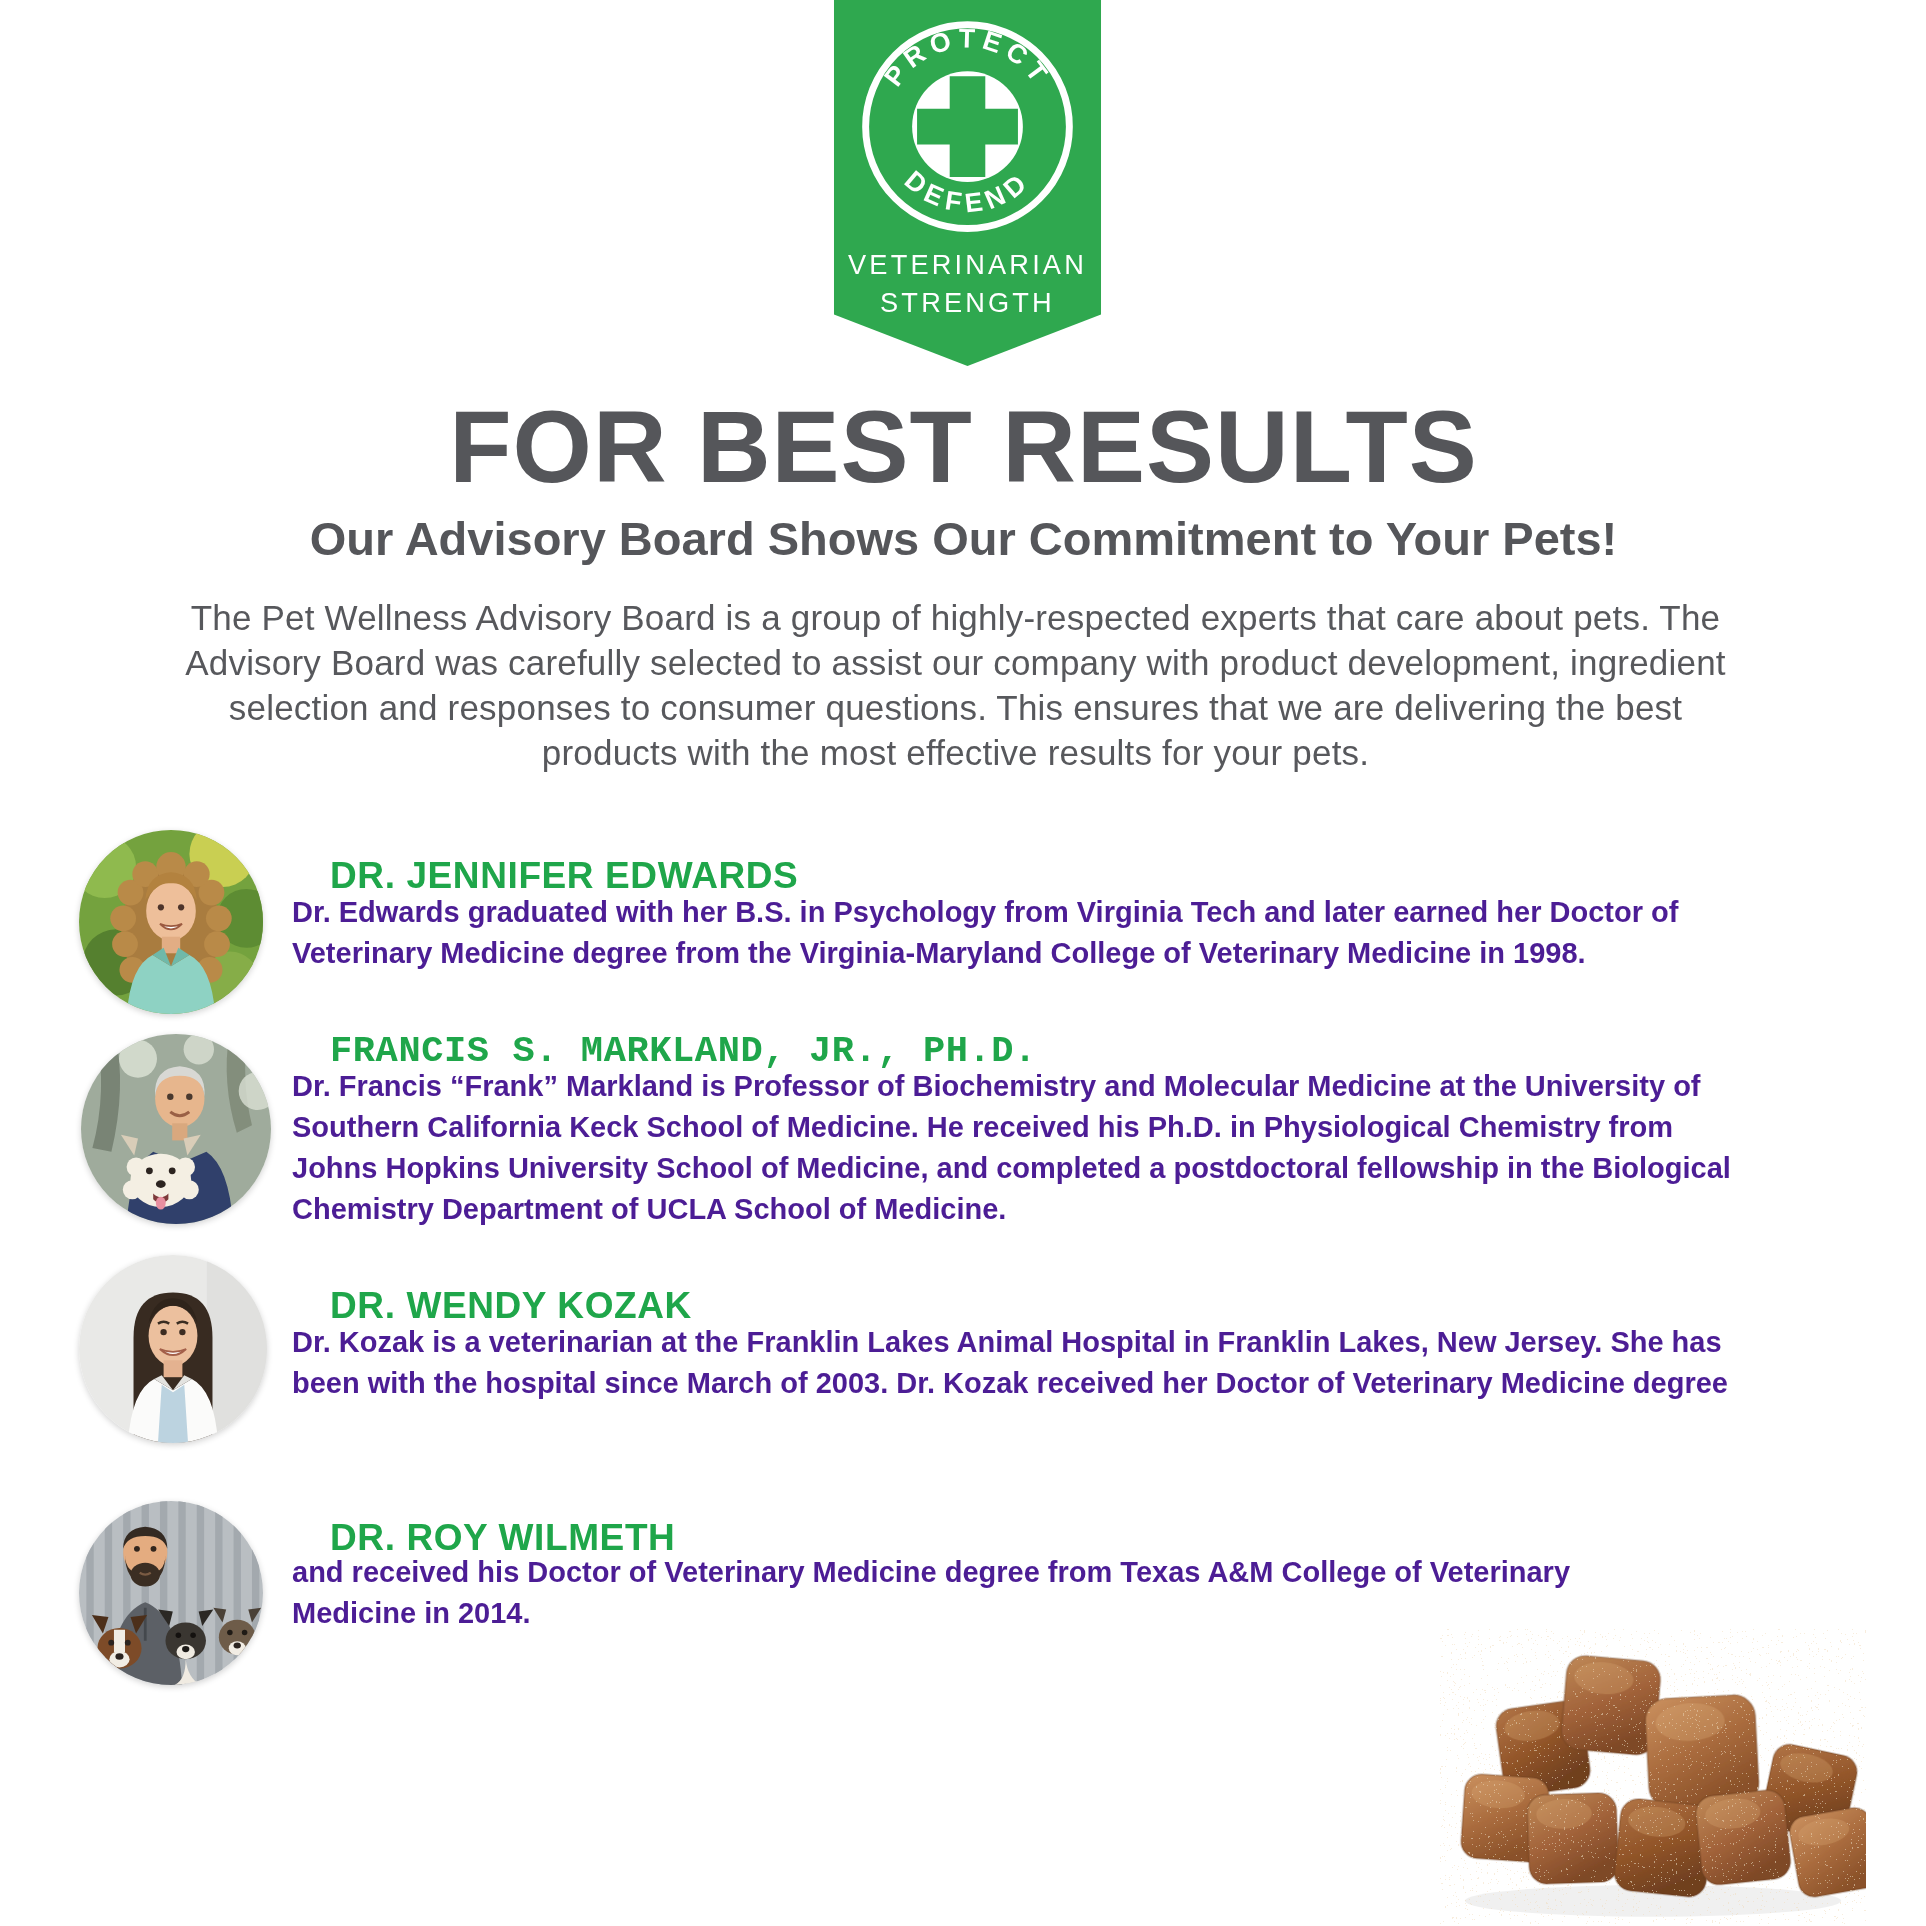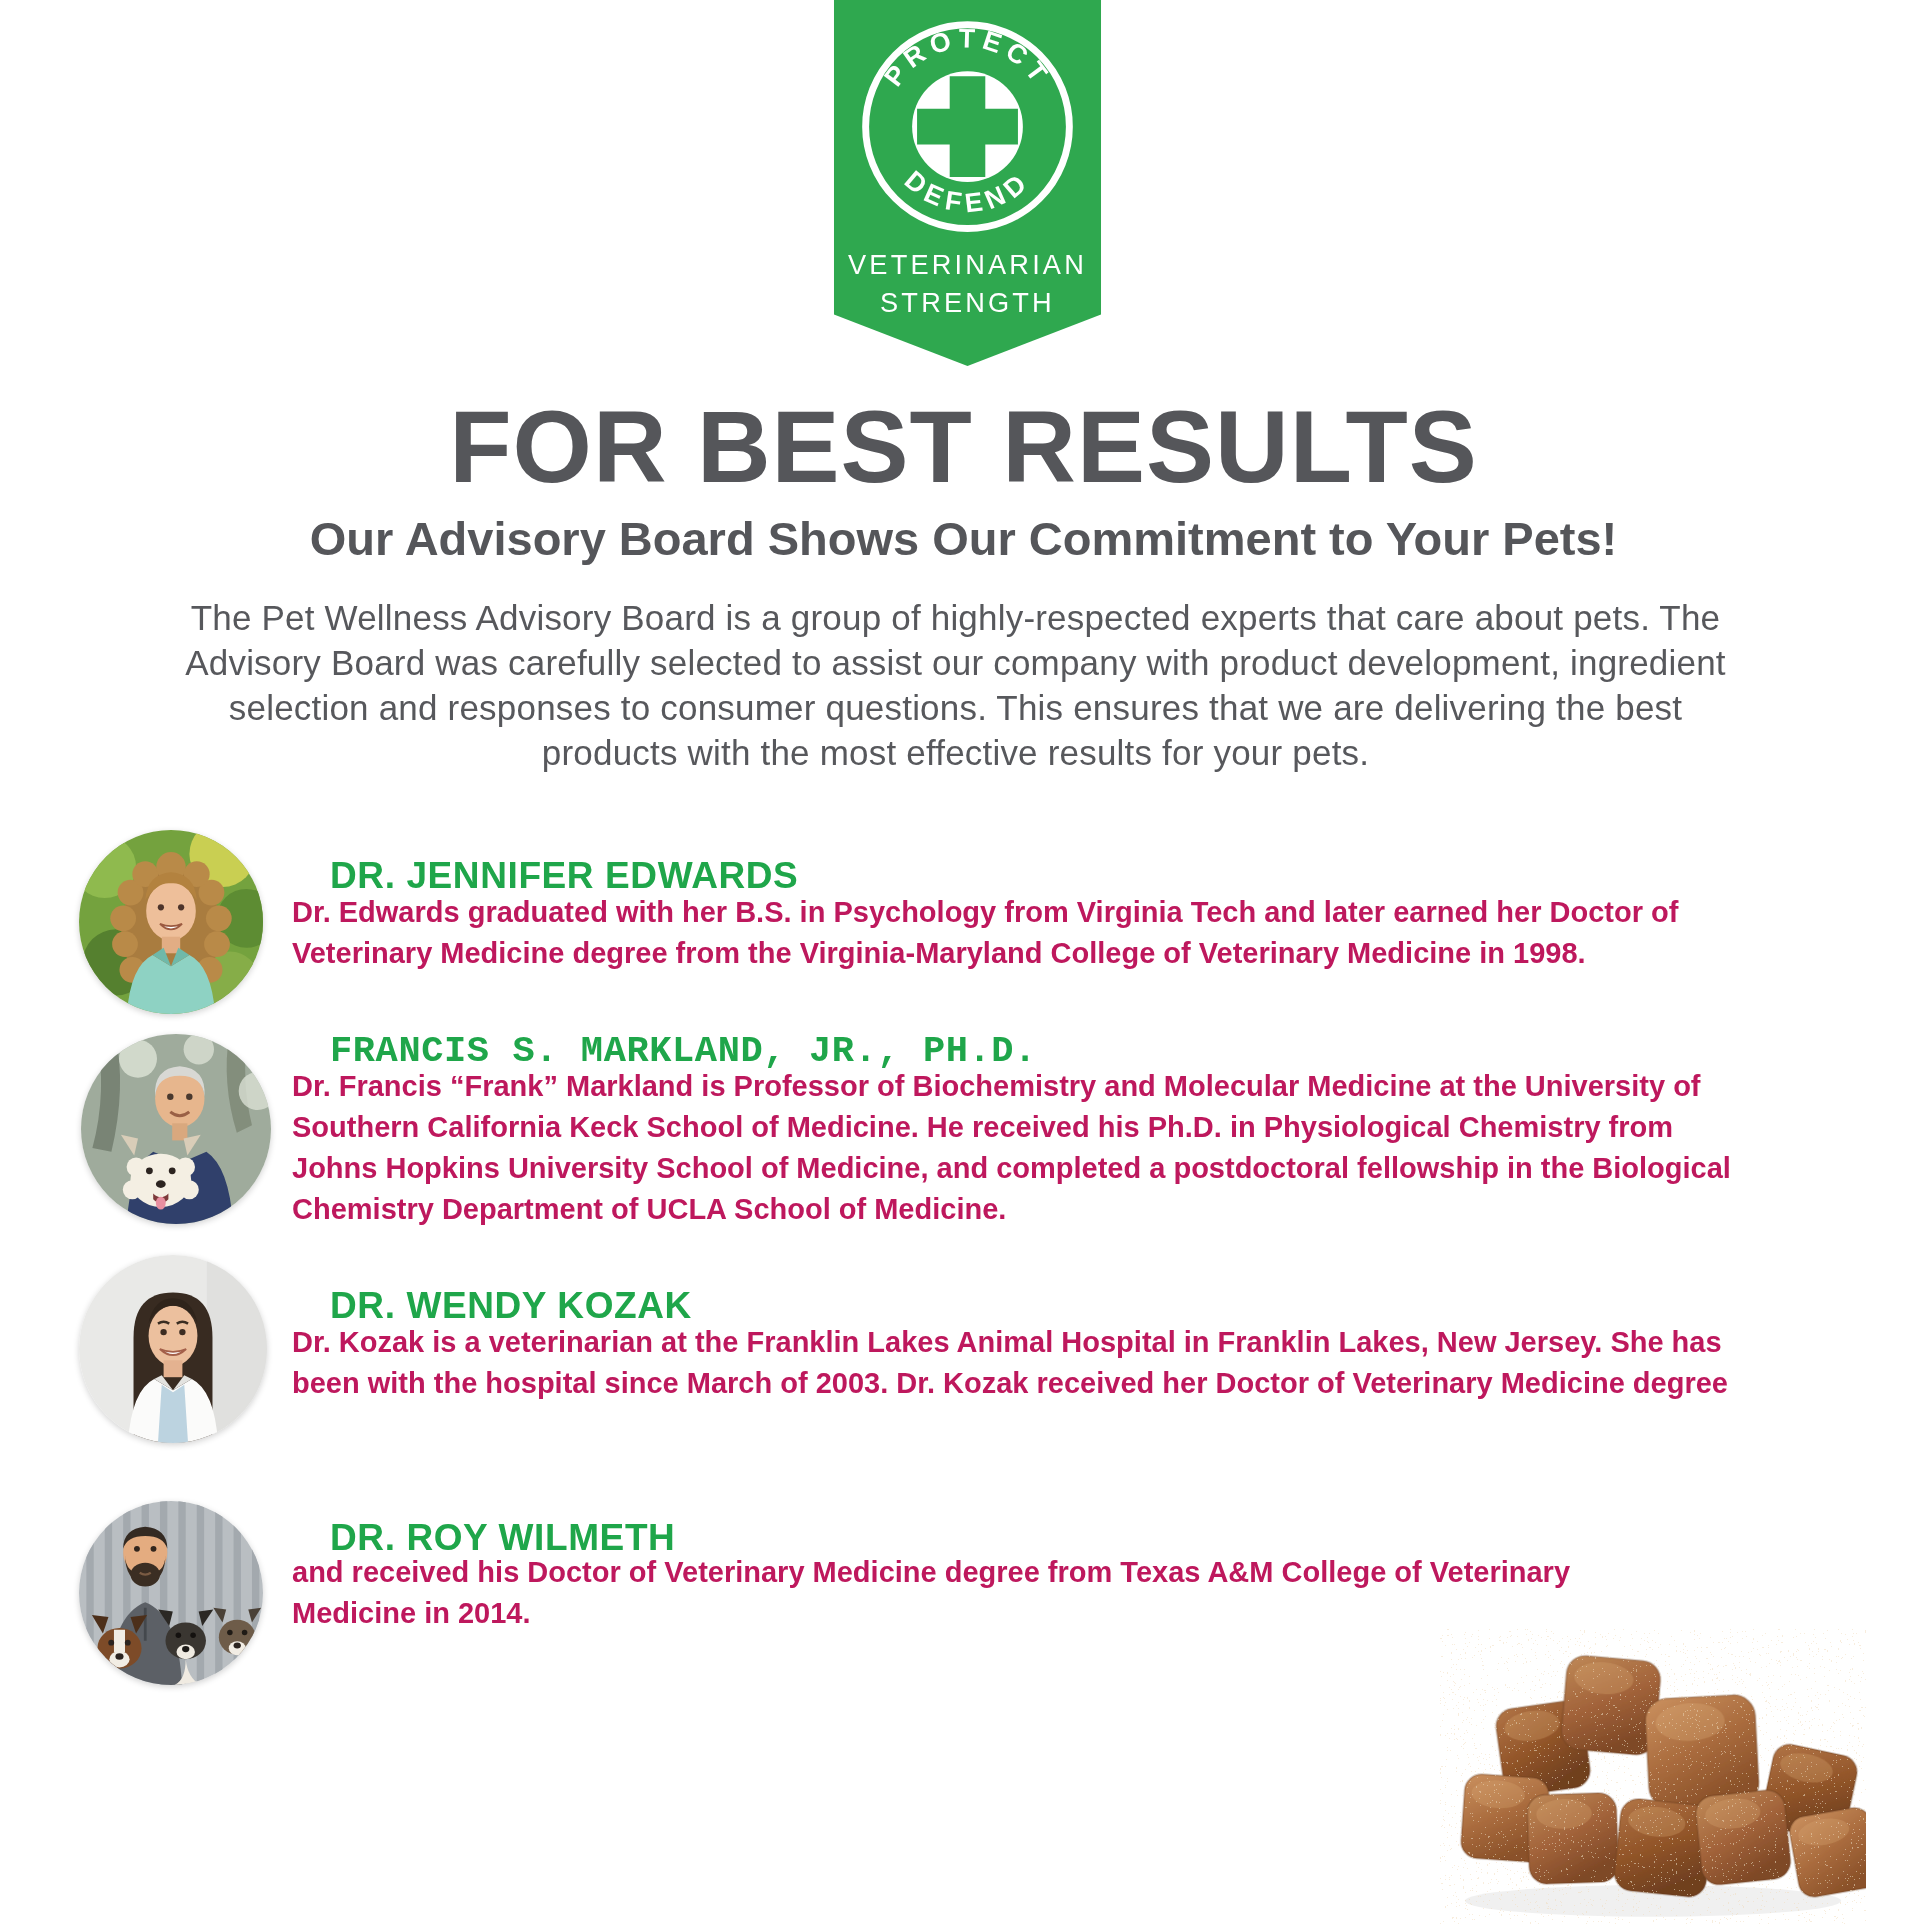--- a/index.html
+++ b/index.html
@@ -27,21 +27,21 @@
     position:absolute;border-radius:50%;overflow:hidden;
     box-shadow:0 2px 6px rgba(0,0,0,.18);
   }
   .photo svg{display:block;width:100%;height:100%;}
   .advisor-name{
     position:absolute;left:294px;font-size:37px;font-weight:700;
     color:#1fa64a;letter-spacing:0.6px;white-space:nowrap;margin-left:36px;
   }
   .advisor-bio{
     position:absolute;left:292px;font-size:29px;font-weight:700;
-    color:#be185d;line-height:41px;
+    color:#4c1d95;line-height:41px;
   }
   .advisor-bio div{white-space:nowrap;}
   
   .chews{position:absolute;left:1440px;top:1629px;width:426px;height:297px;}
 </style>
 </head>
 <body>
 
 <div class="canvas">
 

